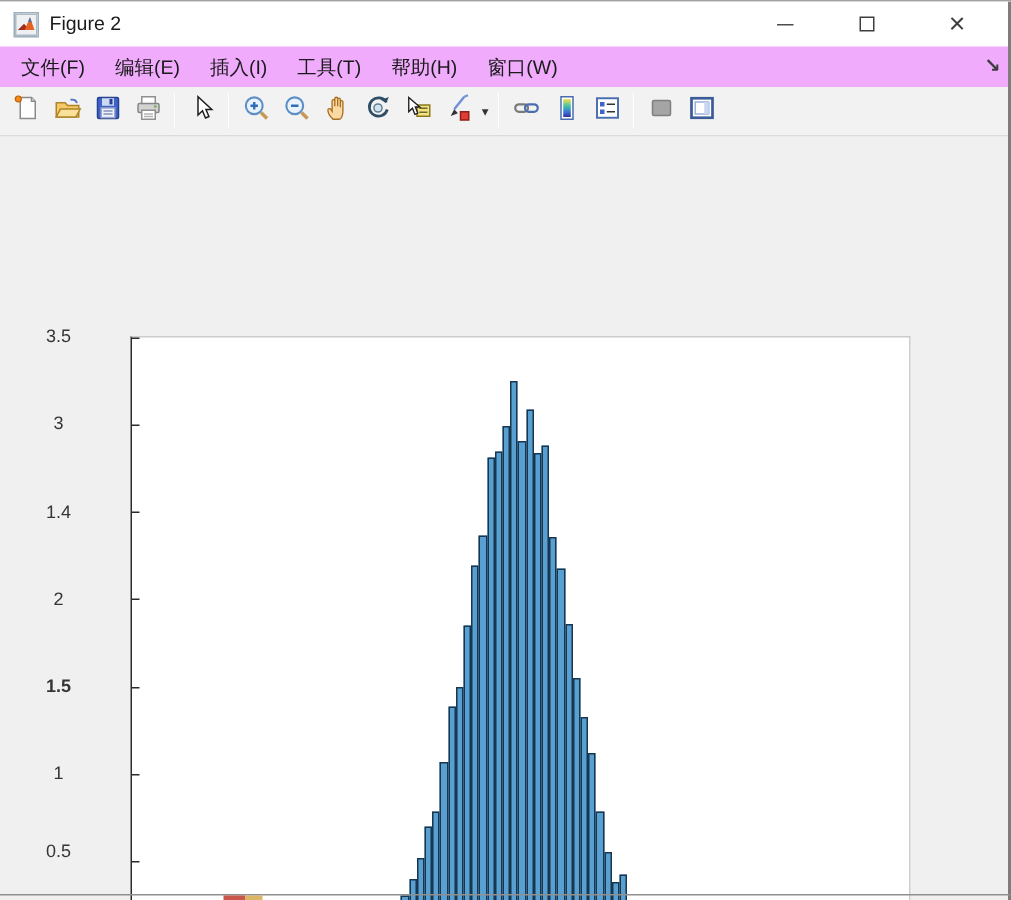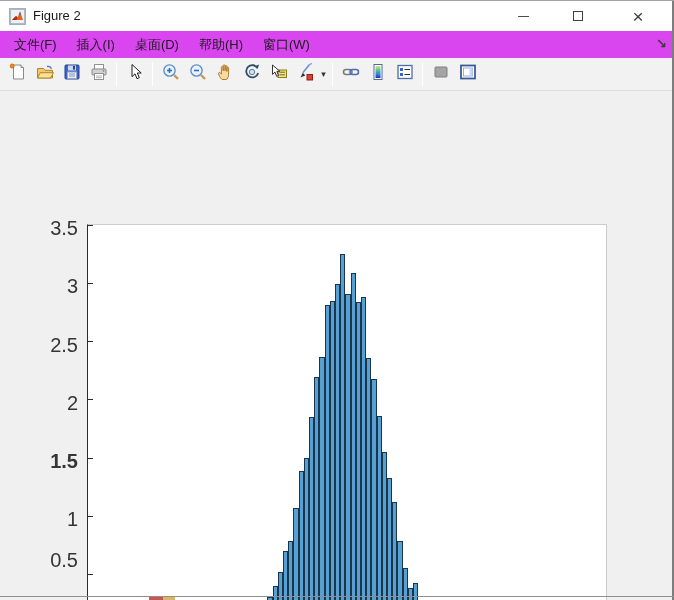--- a/index.html
+++ b/index.html
@@ -15,39 +15,39 @@
   #fig-icon svg{display:block;}
   #win-title{position:absolute;left:33px;top:7px;font-size:13px;color:#1b1b1b;}
   .winctl{position:absolute;top:0;height:30px;display:flex;align-items:center;justify-content:center;cursor:default;}
   #btn-min{left:503px;width:40px;}
   #btn-max{left:558px;width:40px;}
   #btn-close{left:616px;width:44px;}
   #btn-min .dash{width:11px;height:1px;background:#4d4d4d;}
   #btn-max .box{width:10px;height:10px;border:1px solid #3f3f3f;}
   #btn-close .x{font-size:19px;line-height:19px;color:#3f3f3f;}
   
-  #menubar{position:absolute;left:0;top:30px;width:674px;height:27px;background:#d946ef;
+  #menubar{position:absolute;left:0;top:30px;width:674px;height:27px;background:#f0abfc;
            display:flex;align-items:center;padding-left:4px;}
   .menu-item{font-size:13px;color:#1a1a1a;padding:4px 10px;white-space:nowrap;}
   #dock-arrow{position:absolute;right:7px;top:35px;font-size:13px;font-weight:bold;color:#3c3c3c;}
   
   #toolbar{position:absolute;left:0;top:57px;width:674px;height:33px;background:#f2f2f2;
            border-bottom:1px solid #dcdcdc;display:flex;align-items:center;padding-left:4px;}
   .tb-btn{width:27px;height:27px;display:flex;align-items:center;justify-content:center;border:1px solid transparent;border-radius:2px;}
   .tb-sep{width:1px;height:24px;background:#c9c9c9;margin:0 4px;border-right:1px solid #ffffff;}
   .tb-caret{font-size:9px;color:#333;width:9px;text-align:center;}
   
   #figarea{position:absolute;left:0;top:90px;width:674px;height:510px;background:#f0f0f0;}
   #plot{position:absolute;left:87px;top:133px;width:520px;height:408px;background:#ffffff;
         border-left:1px solid #2b2b2b;border-bottom:1px solid #2b2b2b;
         border-top:1px solid #cccccc;border-right:1px solid #cccccc;}
   #bars{position:absolute;left:0;top:0;width:520px;height:408px;overflow:hidden;}
   .bar{position:absolute;bottom:0;background:#58a0d2;border:1px solid rgba(13,35,54,0.85);border-bottom:none;}
   .ticky{position:absolute;width:5px;height:1px;background:#2b2b2b;left:0;}
-  .ylab{position:absolute;width:78px;text-align:right;font-size:20px;color:#353535;left:0;}
+  .ylab{position:absolute;width:78px;text-align:center;font-size:12px;color:#353535;left:0;}
   
   #border-right{position:absolute;right:0;top:0;width:2px;height:600px;background:#7d7d7d;}
   #border-bottom{position:absolute;left:0;top:595px;width:674px;height:1px;background:#8f8f8f;}
   #artifact{position:absolute;left:149px;top:596px;width:26px;height:4px;
             background:linear-gradient(90deg,#c0392b 0 55%,#d4a94a 55% 100%);opacity:.85;}
 </style>
 </head>
 <body>
 
 <div id="win">
@@ -68,22 +68,23 @@
     <div class="winctl" id="btn-max">
         <div class="box"></div>
       </div>
     <div class="winctl" id="btn-close">
         <span class="x">×</span>
       </div>
   </div>
 
   <div id="menubar">
       <div class="menu-item">文件(F)</div>
+      <div class="menu-item">编辑(E)</div>
       <div class="menu-item">插入(I)</div>
-      <div class="menu-item">桌面(D)</div>
+      <div class="menu-item">工具(T)</div>
       <div class="menu-item">帮助(H)</div>
       <div class="menu-item">窗口(W)</div>
     </div>
   <div id="dock-arrow">↘</div>
 
   <div id="toolbar">
       <div class="tb-btn">
         <span><svg width="20" height="20" viewBox="0 0 20 20">
             <path d="M5.5 3h7.5l2.5 2.5V17H5.5z" fill="#fdfdfd" stroke="#8a8a8a"></path>
             <path d="M13 3v2.5h2.5" fill="#e4e4e4" stroke="#8a8a8a"></path>
@@ -250,25 +251,25 @@
           <div class="ticky" style="top: 349.2px;"></div>
           <div class="ticky" style="top: 290.9px;"></div>
           <div class="ticky" style="top: 232.6px;"></div>
           <div class="ticky" style="top: 174.4px;"></div>
           <div class="ticky" style="top: 116.1px;"></div>
           <div class="ticky" style="top: 57.8px;"></div>
           <div class="ticky" style="top: -0.5px;"></div>
         </div>
     </div>
     <div id="axlabels">
-        <div class="ylab" style="top: 458px;">0.5</div>
+        <div class="ylab" style="top: 469px;">0.5</div>
         <div class="ylab" style="top: 417.4px;">1</div>
         <div class="ylab" style="top: 359.1px; font-weight: bold;">1.5</div>
         <div class="ylab" style="top: 300.9px;">2</div>
-        <div class="ylab" style="top: 242.6px;">2.5</div>
+        <div class="ylab" style="top: 242.6px;">1.4</div>
         <div class="ylab" style="top: 184.3px;">3</div>
         <div class="ylab" style="top: 126px;">3.5</div>
       </div>
   </div>
 
   <div id="border-right"></div>
   <div id="border-bottom"></div>
   <div id="artifact"></div>
 </div>
 

